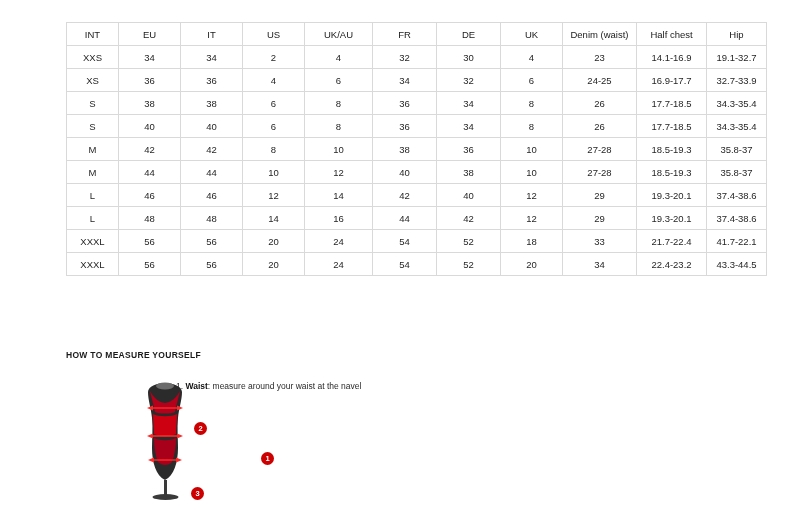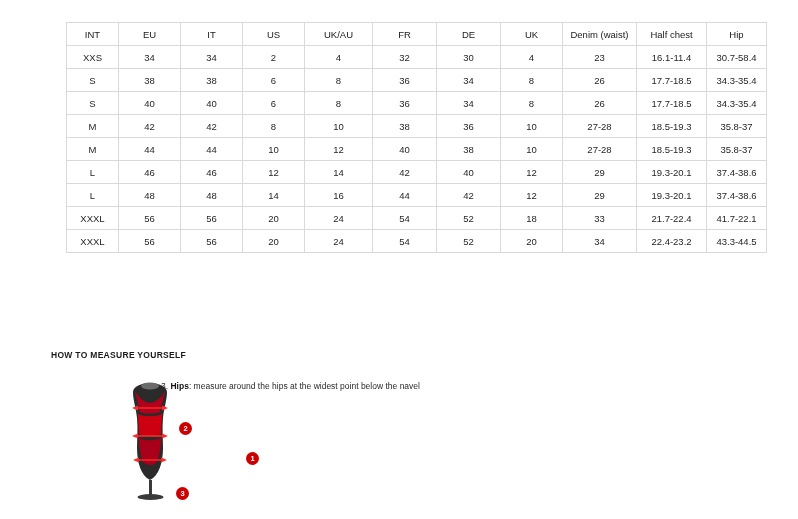--- a/index.html
+++ b/index.html
@@ -59,21 +59,21 @@
   .size-table col.c5 { width: 64px; }
   .size-table col.c6 { width: 64px; }
   .size-table col.c7 { width: 62px; }
   .size-table col.c8 { width: 74px; }
   .size-table col.c9 { width: 70px; }
   .size-table col.c10 { width: 60px; }
 
   
   .howto {
     position: absolute;
-    left: 51px;
+    left: 66px;
     top: 350px;
     width: 680px;
   }
   .howto-title {
     font-size: 8.5px;
     font-weight: bold;
     letter-spacing: 0.3px;
     color: #1a1a1a;
     margin-bottom: 10px;
   }
@@ -171,22 +171,35 @@
           <tr>
             <td>XXS</td>
             <td>34</td>
             <td>34</td>
             <td>2</td>
             <td>4</td>
             <td>32</td>
             <td>30</td>
             <td>4</td>
             <td>23</td>
-            <td>16.1-11.4</td>
-            <td>30.7-58.4</td>
+            <td>14.1-16.9</td>
+            <td>19.1-32.7</td>
+          </tr>
+          <tr>
+            <td>XS</td>
+            <td>36</td>
+            <td>36</td>
+            <td>4</td>
+            <td>6</td>
+            <td>34</td>
+            <td>32</td>
+            <td>6</td>
+            <td>24-25</td>
+            <td>16.9-17.7</td>
+            <td>32.7-33.9</td>
           </tr>
           <tr>
             <td>S</td>
             <td>38</td>
             <td>38</td>
             <td>6</td>
             <td>8</td>
             <td>36</td>
             <td>34</td>
             <td>8</td>
@@ -343,19 +356,19 @@
             <polygon points="76,84 70,81.6 70,86.4" fill="#ff2a2a"></polygon>
           </g>
         </svg>
 
         <div class="badge badge-1">1</div>
         <div class="badge badge-2">2</div>
         <div class="badge badge-3">3</div>
       </div>
 
       <div class="measure-list" id="measure-list">
-          <div class="measure-item"><span class="measure-num">3.</span> <b>Hips</b><span>: measure around the hips at the widest point below the navel</span></div>
+          <div class="measure-item"><span class="measure-num">1.</span> <b>Waist</b><span>: measure around your waist at the navel</span></div>
         </div>
 
     </div>
   </div>
 
 </div>
 
 </body></html>

